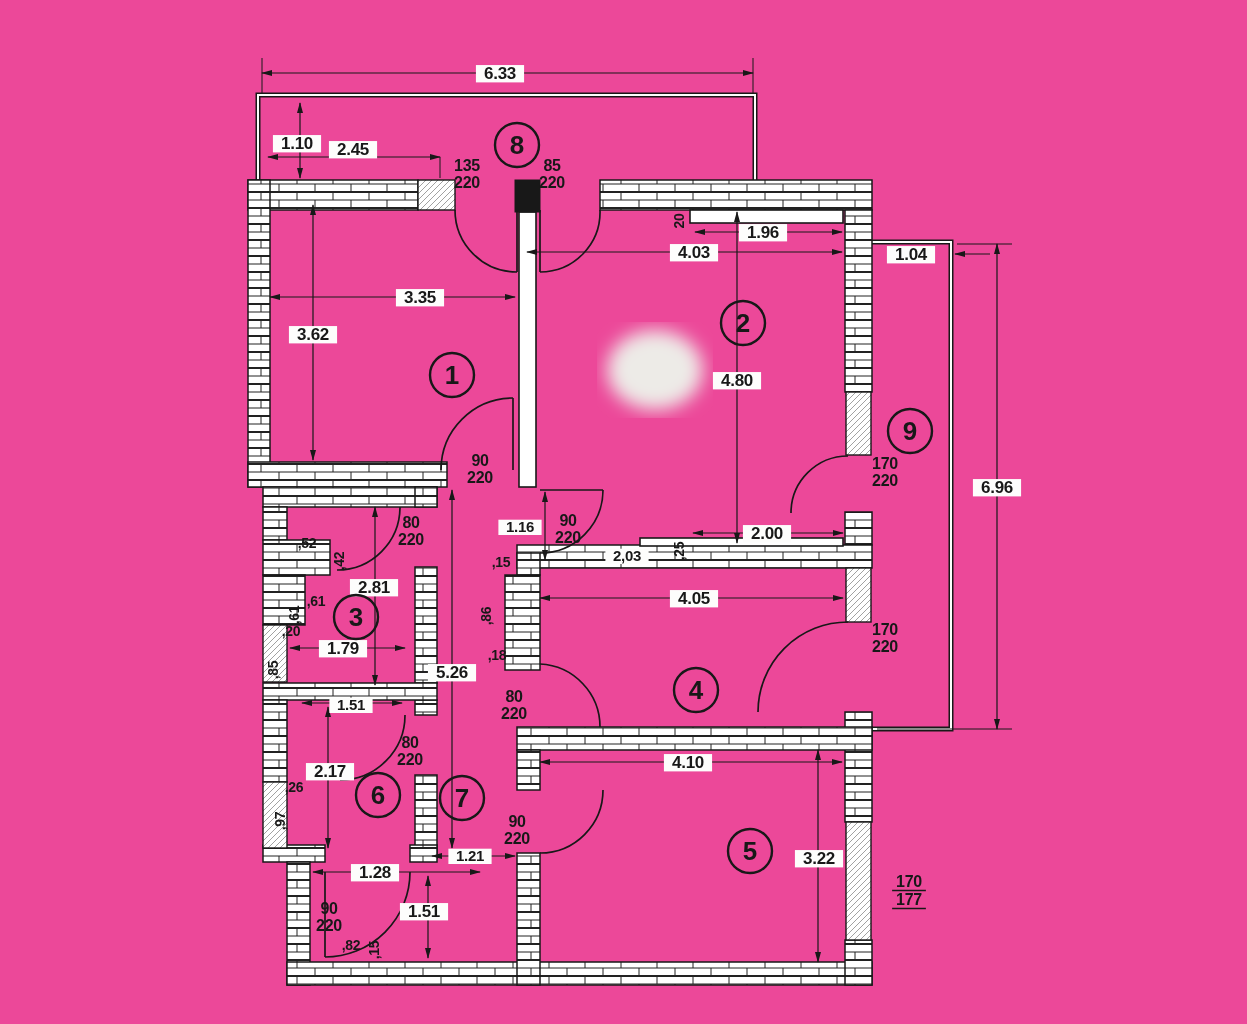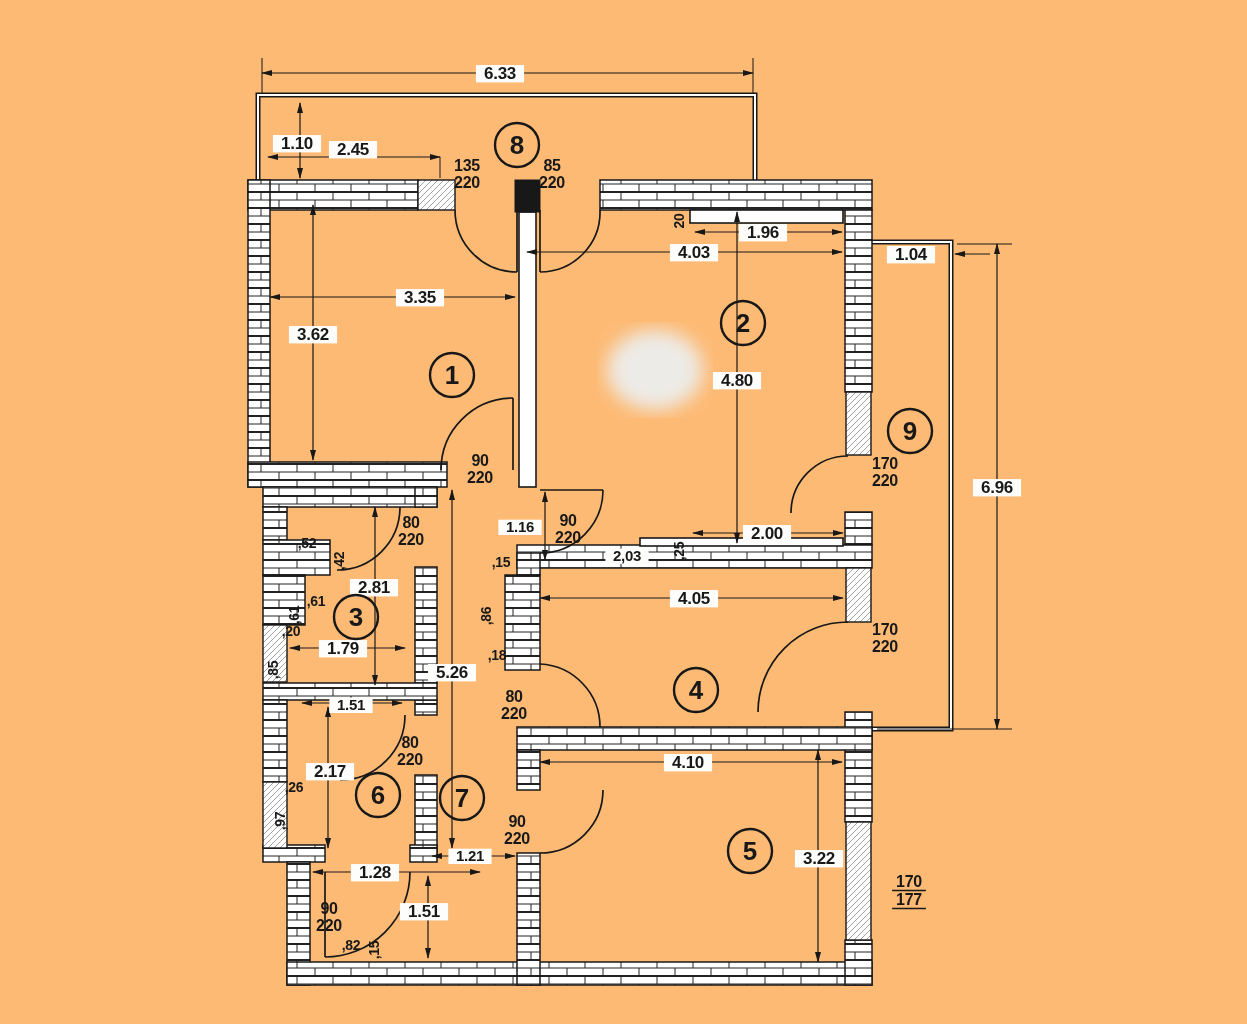--- a/index.html
+++ b/index.html
@@ -1,16 +1,16 @@
 <!DOCTYPE html>
 <html><head>
 <meta charset="utf-8">
 <style>
   html,body{margin:0;padding:0;background:#ffffff;}
-  .stage{position:relative;width:1247px;height:1024px;background:#fdba74;overflow:hidden;
+  .stage{position:relative;width:1247px;height:1024px;background:#ec4899;overflow:hidden;
          font-family:"Liberation Sans", sans-serif;}
   svg text.dim{font-family:"Liberation Sans", sans-serif;font-weight:700;fill:#181818;letter-spacing:-0.3px;}
   svg text.roomnum{font-family:"Liberation Sans", sans-serif;font-weight:700;fill:#181818;}
   .wall{fill:url(#brick);stroke:#181818;stroke-width:1.5;}
   .thinwall{fill:#ffffff;stroke:#181818;stroke-width:1.6;}
   .solidwall{fill:#181818;stroke:#181818;stroke-width:1;}
   .win{fill:url(#glass);stroke:#181818;stroke-width:1.4;}
   .rail{stroke:#181818;stroke-width:5;fill:none;}
   .railgap{stroke:#fdfdfc;stroke-width:2;fill:none;}
   .arc{stroke:#181818;stroke-width:1.7;fill:none;}

